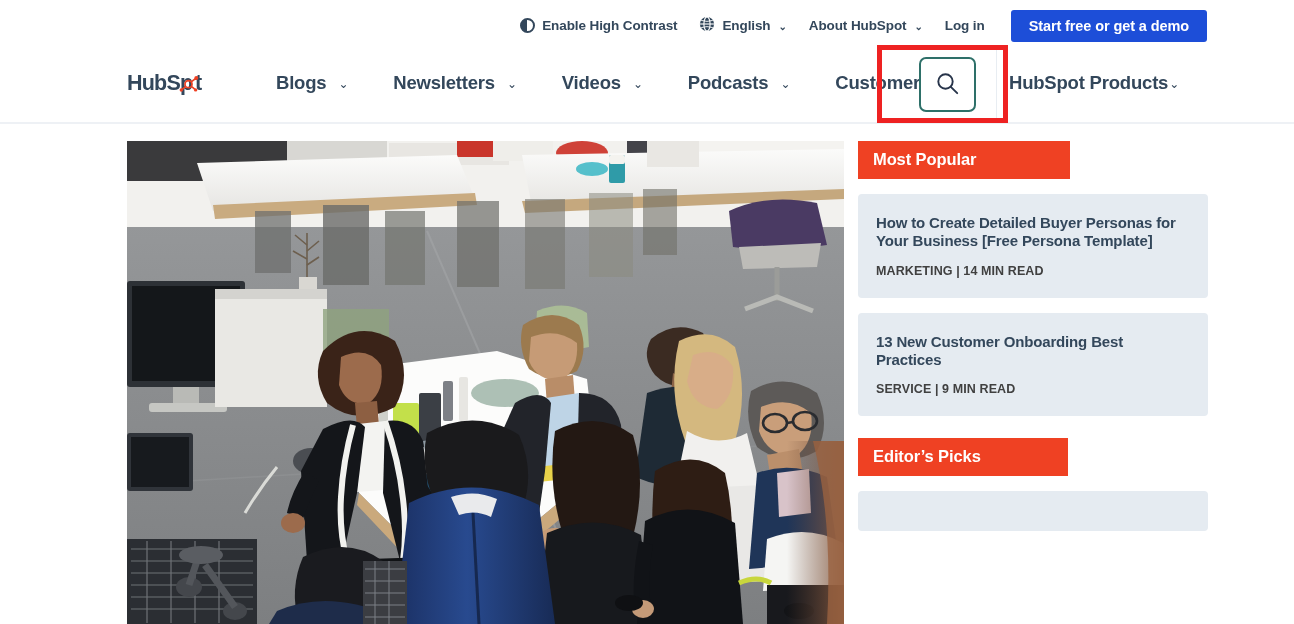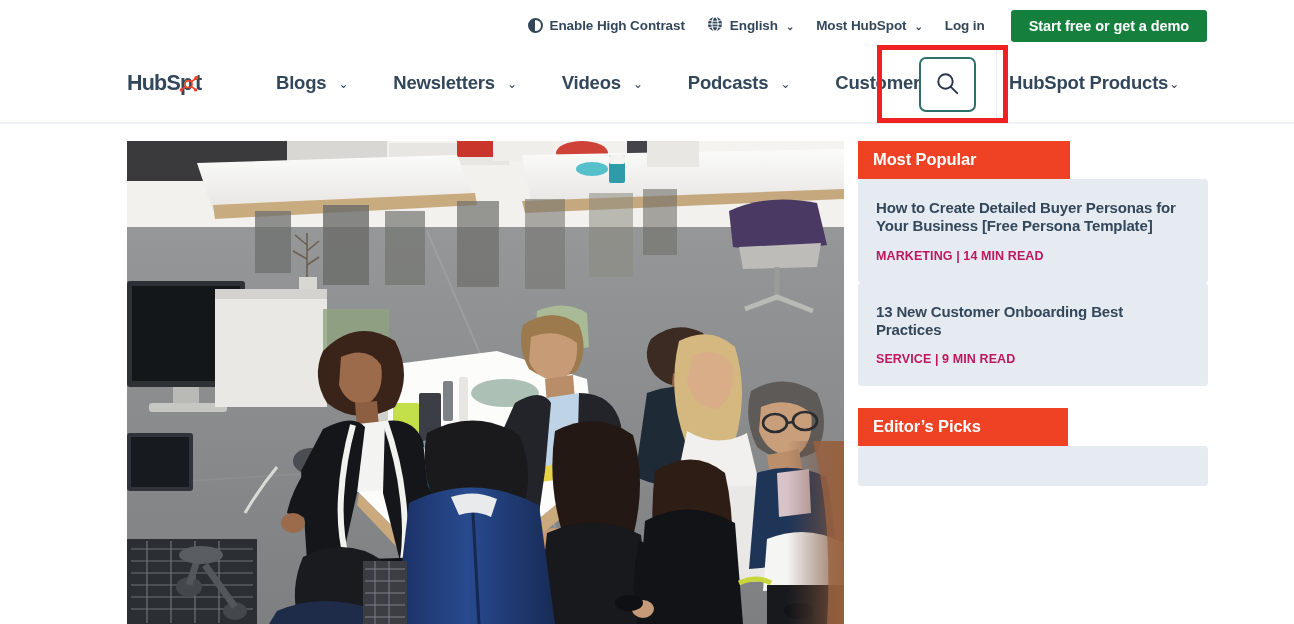--- a/index.html
+++ b/index.html
@@ -60,21 +60,21 @@
     border-radius: 50%;
     border: 2px solid #33475b;
     background: linear-gradient(to right, #33475b 0 50%, #ffffff 50% 100%);
     flex: none;
   }
 
   .globe-icon { width: 16px; height: 16px; flex: none; }
 
   .cta-button {
     margin-left: 26px;
-    background: #15803d;
+    background: #1d4ed8;
     color: #ffffff;
     font-size: 14.5px;
     font-weight: bold;
     border: none;
     border-radius: 3px;
     padding: 0 18px;
     height: 32px;
     cursor: pointer;
     white-space: nowrap;
     letter-spacing: -0.1px;
@@ -218,36 +218,37 @@
     padding: 9px 15px 10px 15px;
     width: 212px;
     letter-spacing: -0.1px;
   }
   .section-header.wide { width: 210px; }
 
   .card {
     background: #e5ebf1;
     border-radius: 4px;
     padding: 20px 22px 20px 18px;
+    margin-top: 15px;
     cursor: pointer;
   }
 
   .card-title {
     font-size: 15px;
     font-weight: bold;
     color: #33475b;
     line-height: 1.22;
     letter-spacing: -0.15px;
     margin-bottom: 13px;
   }
 
   .card-meta {
     font-size: 12.5px;
     font-weight: bold;
-    color: #be185d;
+    color: #404040;
     letter-spacing: 0.1px;
   }
 
   .spacer-22 { height: 22px; }
 </style>
 </head>
 <body>
 
 <div class="page">
 
@@ -266,21 +267,21 @@
           <line x1="0.9" y1="8" x2="15.1" y2="8" stroke="#ffffff" stroke-width="1.1"></line>
           <path d="M2.2 4.4 Q8 6.4 13.8 4.4" fill="none" stroke="#ffffff" stroke-width="0.9"></path>
           <path d="M2.2 11.6 Q8 9.6 13.8 11.6" fill="none" stroke="#ffffff" stroke-width="0.9"></path>
         </svg>
       </span>
       <span>English</span>
       <span class="chev">⌄</span>
     </div>
 
     <div class="util-item">
-      <span>Most HubSpot</span>
+      <span>About HubSpot</span>
       <span class="chev">⌄</span>
     </div>
 
     <div class="util-item">
       <span>Log in</span>
     </div>
 
     <button class="cta-button">Start free or get a demo</button>
   </div>
 

